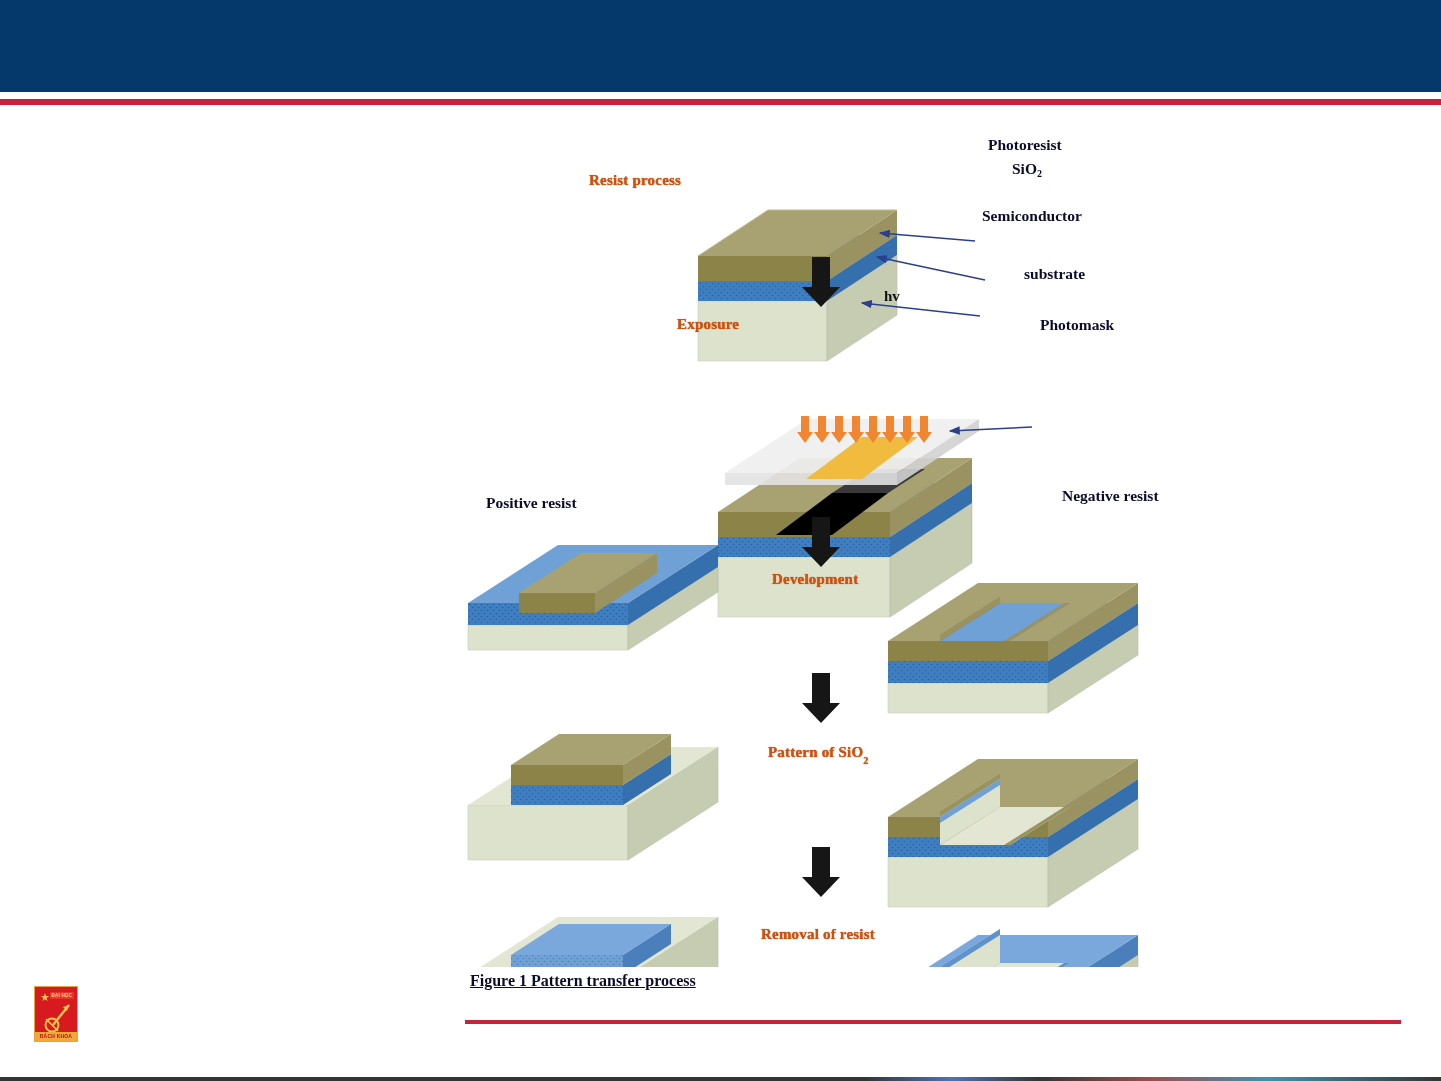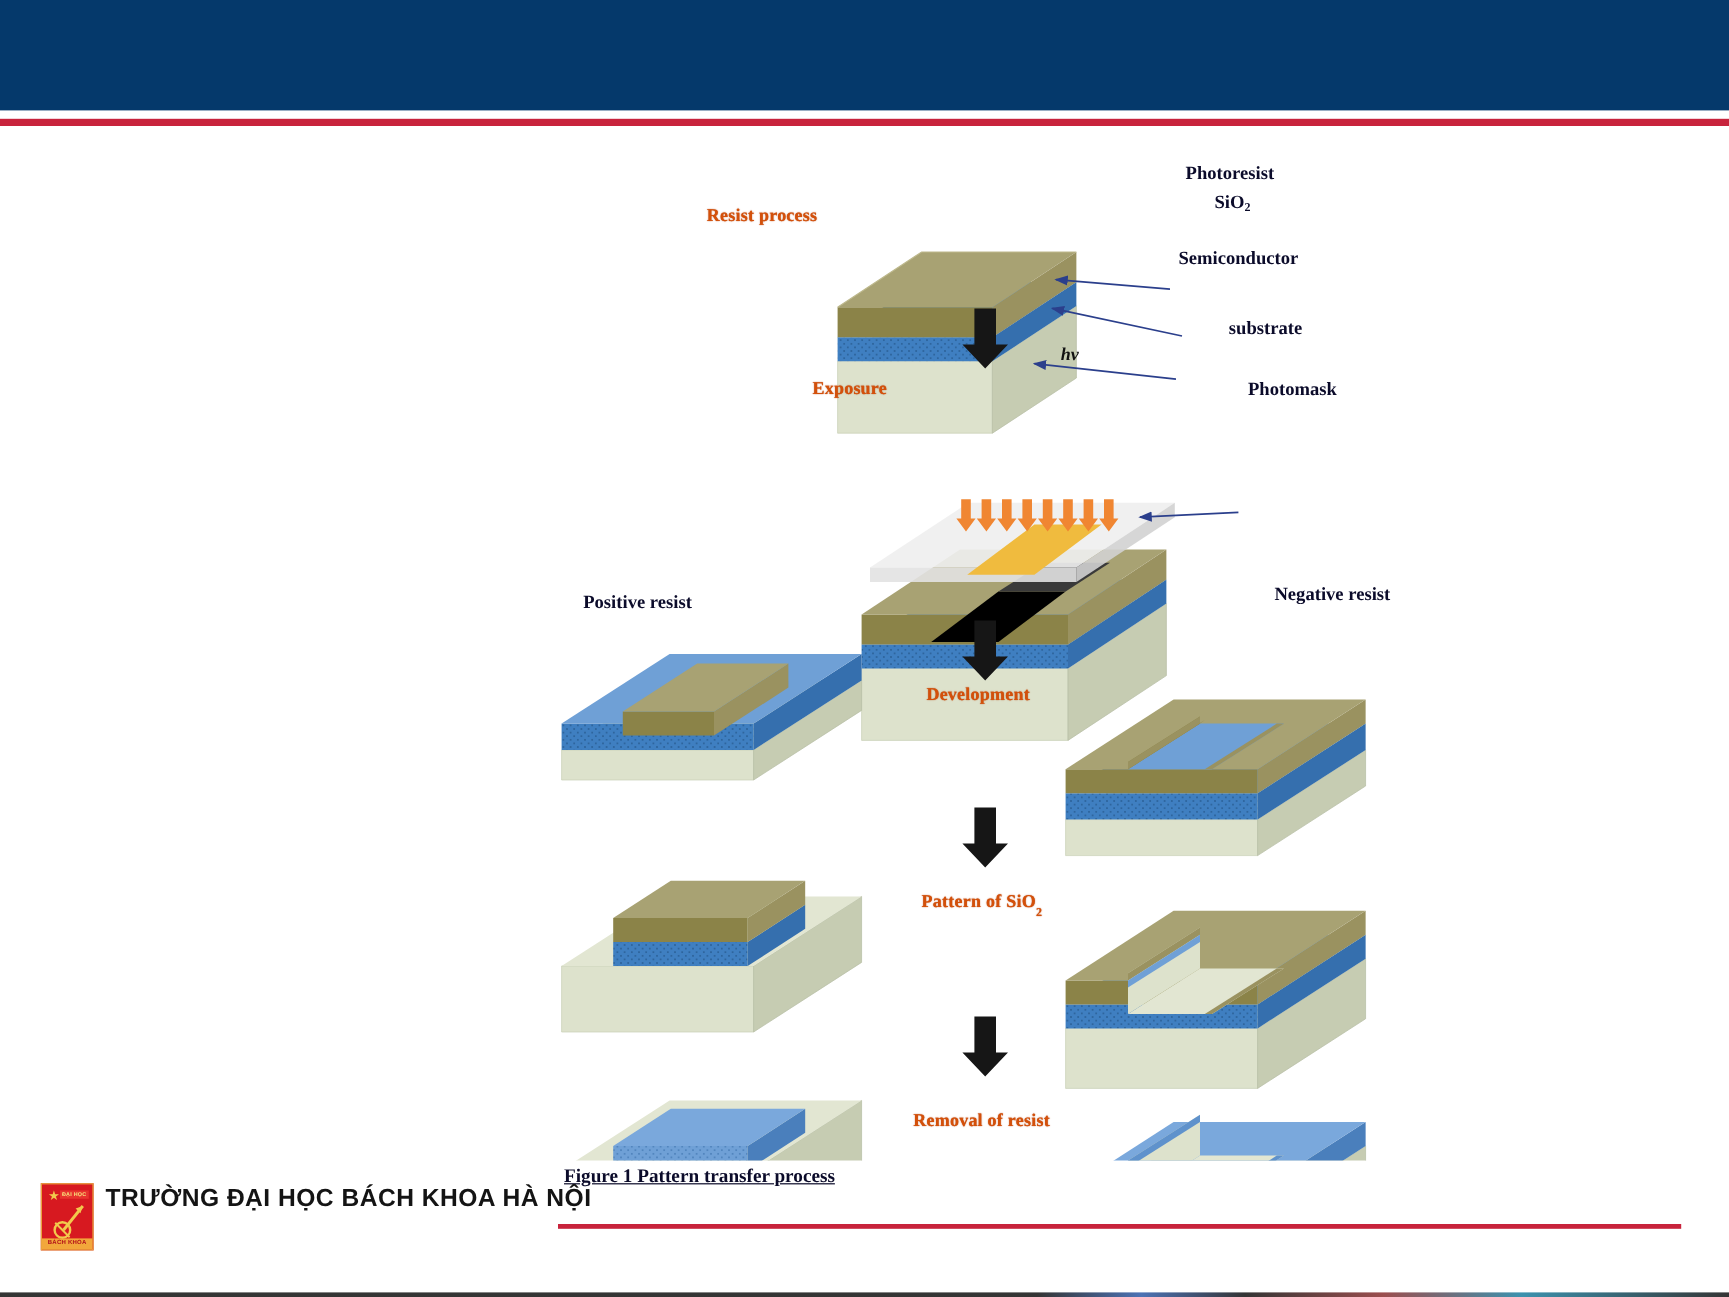--- a/index.html
+++ b/index.html
@@ -26,21 +26,21 @@
     position:absolute;
     font-family:"Liberation Serif", serif;
     font-weight:bold;font-size:15.5px;
     color:#0b0b2a;
     white-space:nowrap;
   }
   .anno sub{font-size:10px;vertical-align:baseline;position:relative;top:3px;}
   .hv{
     position:absolute;
     font-family:"Liberation Serif", serif;
-    font-style:italic;font-weight:bold;font-size:15px;color:#111;text-align:right;
+    font-weight:bold;font-size:15px;color:#111;text-align:right;
   }
   .caption{
     position:absolute;
     font-family:"Liberation Serif", serif;
     font-weight:bold;font-size:16px;color:#0b0b2a;white-space:nowrap;text-decoration:underline;
   }
 
   #footer{position:absolute;left:0;top:978px;width:1441px;height:80px;}
   #logo-box{position:absolute;left:34px;top:8px;width:44px;height:56px;
     background:#d71920;border:1px solid #e8a33d;box-sizing:border-box;}
@@ -311,18 +311,17 @@
       <path d="M26,2 L10,22" stroke="#f2c94c" stroke-width="2.4" fill="none"></path>
       <path d="M26,2 L20,4 L24,8 Z" fill="#f2c94c"></path>
       <circle cx="9" cy="22" r="6.5" fill="none" stroke="#f2c94c" stroke-width="2"></circle>
       <path d="M3,16 L15,28" stroke="#f2c94c" stroke-width="1.6"></path>
     </svg>
     <div id="logo-gold">
         <span>BÁCH KHOA</span>
       </div>
   </div>
   <div id="uni-text">
-    <div id="uni-vi">TRƯỜNG ĐẠI HỌC BÁCH KHOA HÀ NỘI</div>
   </div>
 </div>
 
 <div id="footer-rule"></div>
 <div id="bottom-strip"></div>
 
 </body></html>

